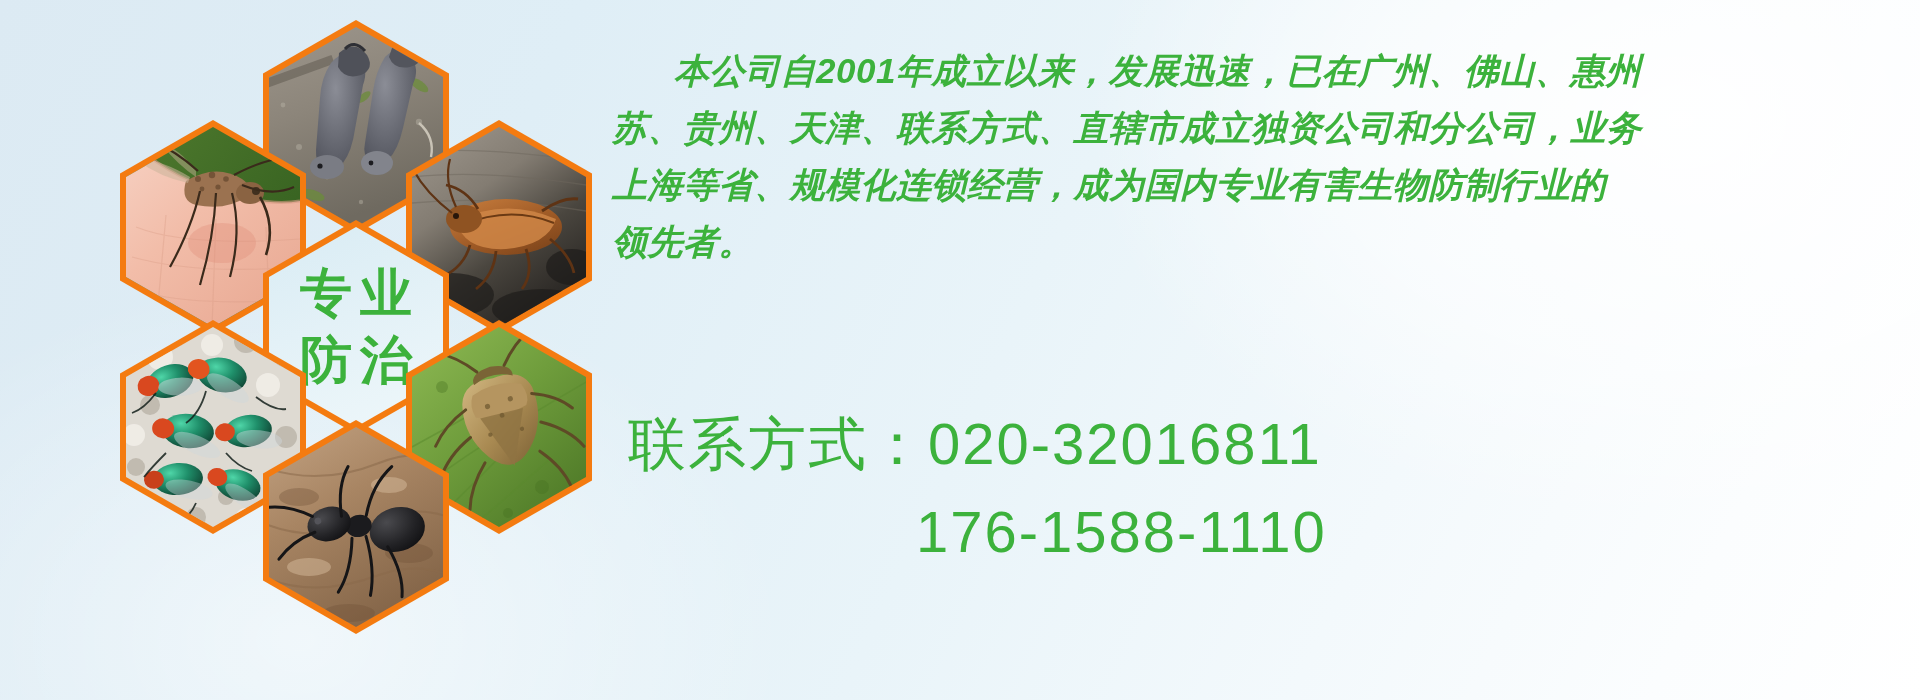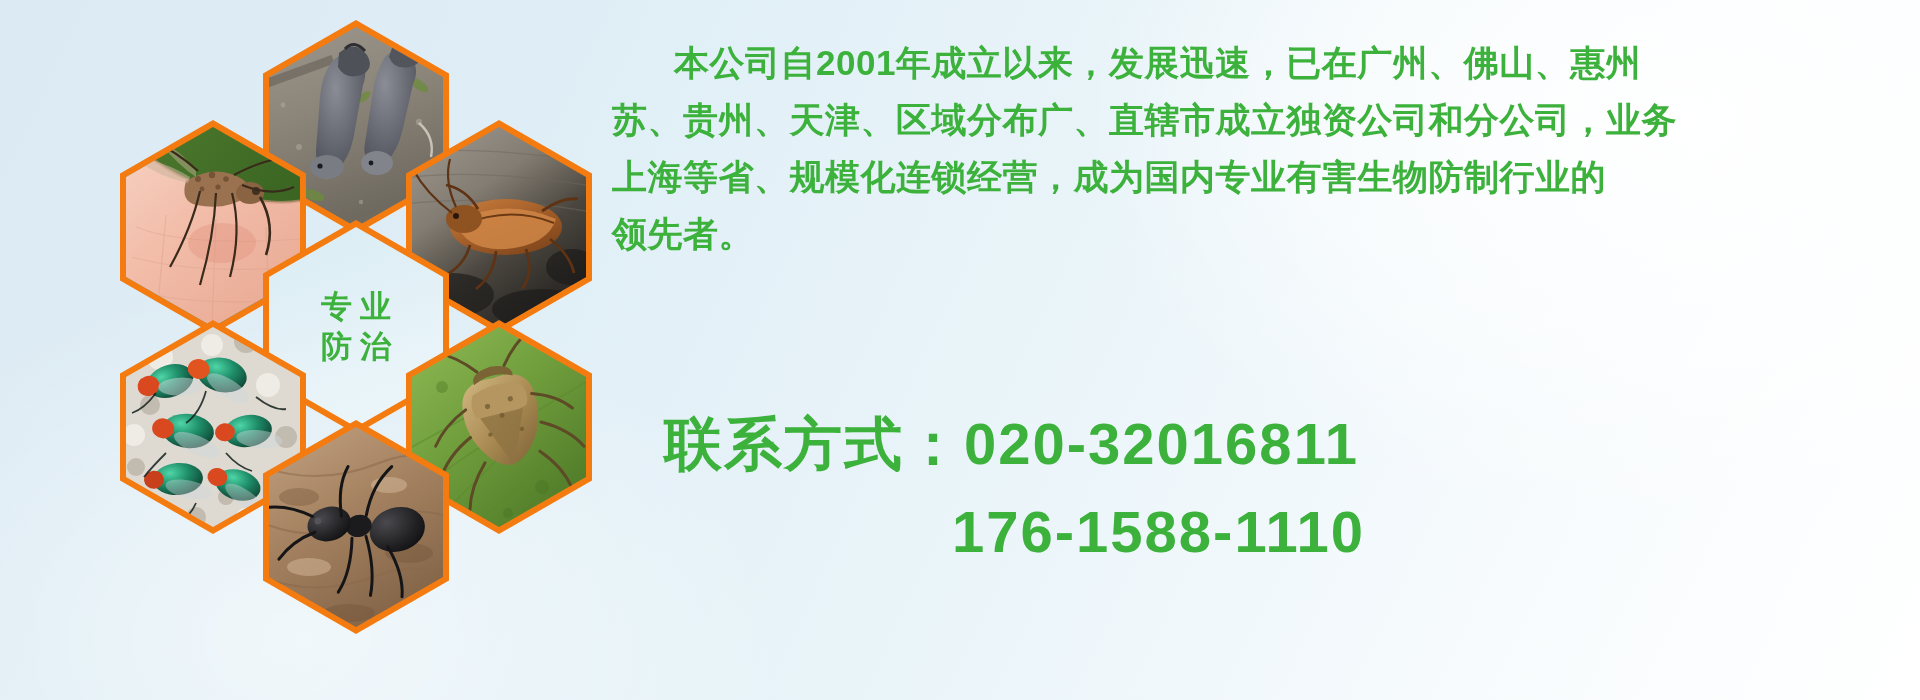--- a/index.html
+++ b/index.html
@@ -62,58 +62,58 @@
   .hex-center .hex-inner {
     background: linear-gradient(160deg, #d9ecf4 0%, #e3f1f7 45%, #eef7fa 100%);
     display: flex;
     flex-direction: column;
     align-items: center;
     justify-content: center;
   }
   .slogan-line {
     color: #3cb23c;
     font-weight: bold;
-    font-size: 31px;
+    font-size: 52px;
     line-height: 1.28;
     letter-spacing: 8px;
     text-indent: 8px;
     white-space: nowrap;
   }
 
   
   #copy {
     position: absolute;
     left: 612px;
-    top: 34px;
+    top: 42px;
     width: 1268px;
+    font-style: italic;
   }
   .para-line {
     color: #3cb23c;
     font-size: 35px;
     font-weight: bold;
     line-height: 57px;
     white-space: nowrap;
     letter-spacing: 0.5px;
   }
   .para-line.first { text-indent: 62px; }
 
   #contact {
     position: absolute;
     left: 628px;
     top: 400px;
     width: 1280px;
   }
   .contact-line {
     color: #3cb23c;
     font-size: 58px;
-    font-weight: bold;
+    font-weight: normal;
     line-height: 88px;
     white-space: nowrap;
     letter-spacing: 2px;
-    margin-left: 36px;
   }
   .contact-line.phone2 { padding-left: 288px; }
 </style>
 </head>
 <body>
 
 <div id="banner">
 
   <div id="honeycomb">
 
@@ -463,21 +463,21 @@
               <path d="M14 -8 Q28 -36 52 -48"></path>
             </g>
           </g>
         </svg>
       </div>
     </div>
   </div>
 
   <div id="copy">
     <div class="para-line first">本公司自2001年成立以来，发展迅速，已在广州、佛山、惠州</div>
-    <div class="para-line">苏、贵州、天津、区域分布广、直辖市成立独资公司和分公司，业务</div>
+    <div class="para-line">苏、贵州、天津、联系方式、直辖市成立独资公司和分公司，业务</div>
     <div class="para-line">上海等省、规模化连锁经营，成为国内专业有害生物防制行业的</div>
     <div class="para-line">领先者。</div>
   </div>
 
   <div id="contact">
     <div class="contact-line phone1">联系方式：020-32016811</div>
     <div class="contact-line phone2">176-1588-1110</div>
   </div>
 
 </div>

